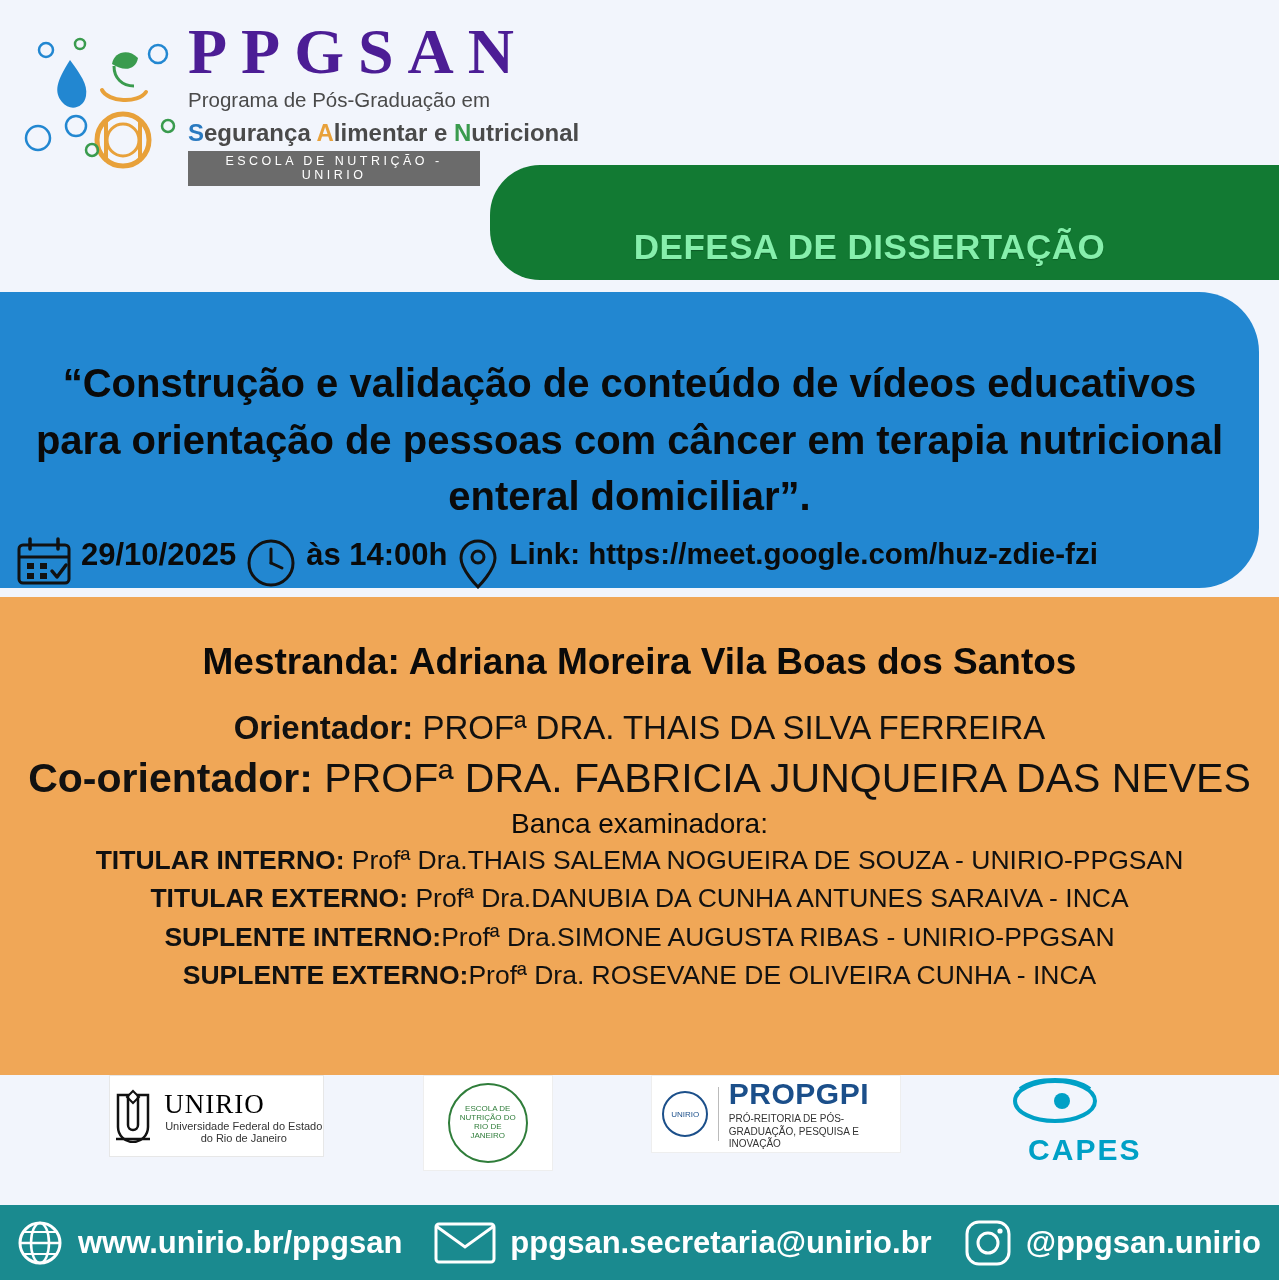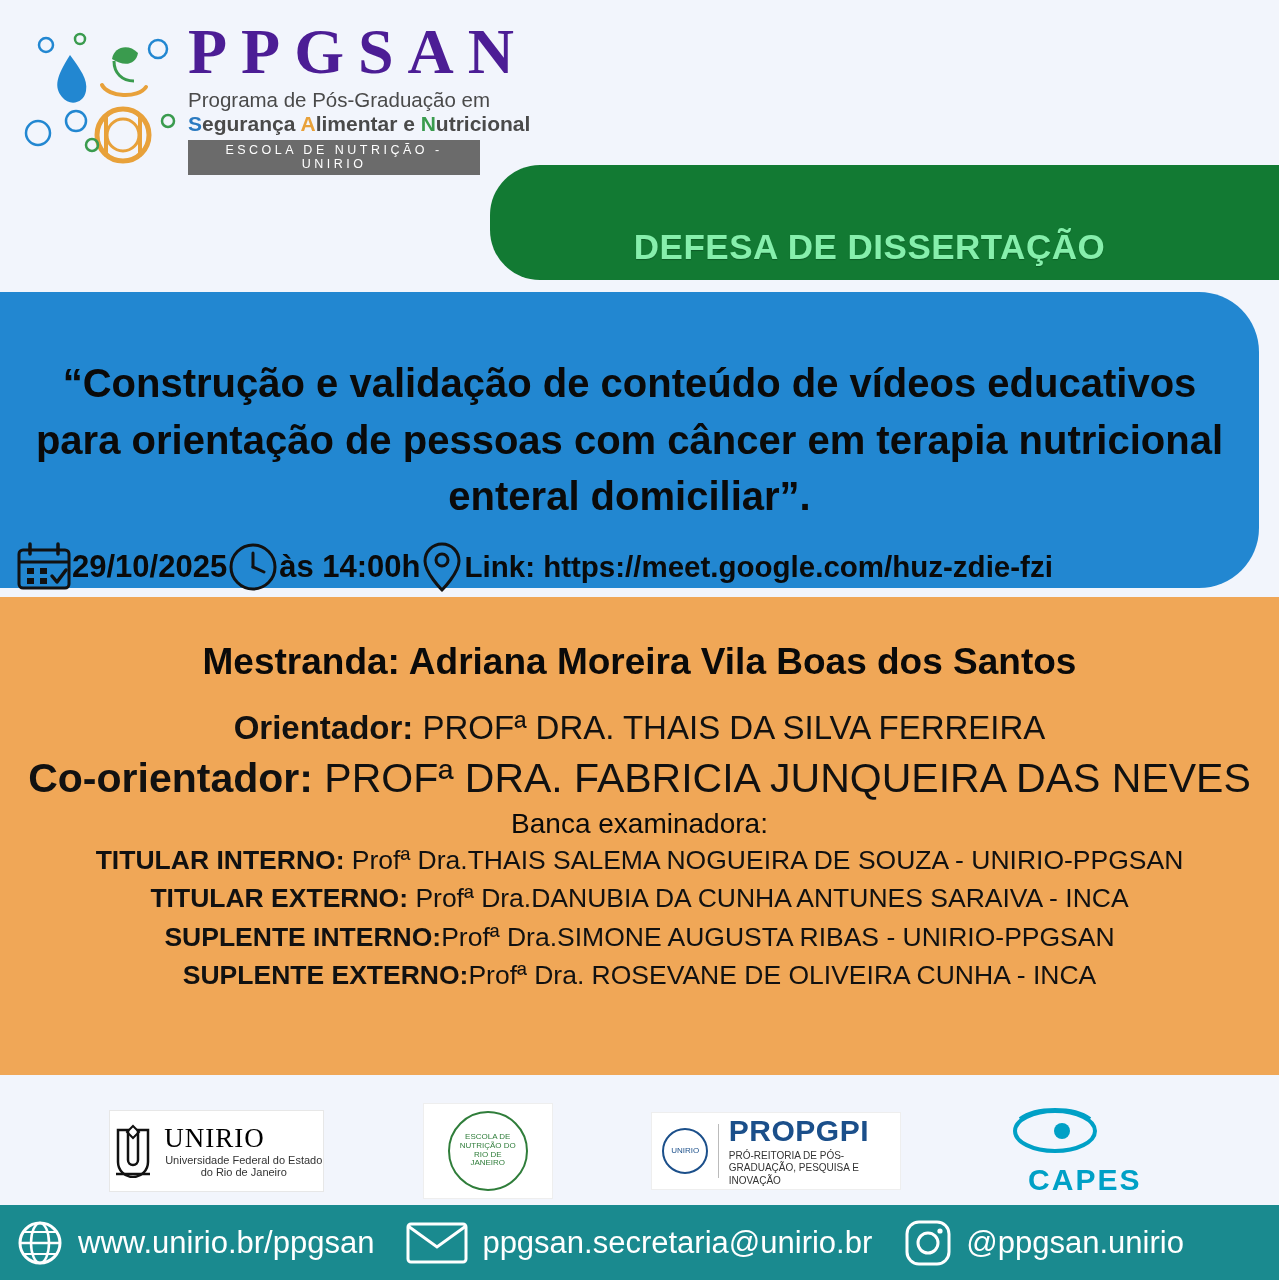--- a/index.html
+++ b/index.html
@@ -22,21 +22,21 @@
   .logo-text { padding-top: 6px; }
   .ppgsan-word {
     font-size: 64px; font-weight: bold; letter-spacing: 14px;
     color: #4c1d95; line-height: 1;
     font-family: "Liberation Serif", serif;
   }
   .ppgsan-sub1 {
     font-size: 20.5px; color: #4a4a4a; margin-top: 4px; letter-spacing: 0px;
   }
   .ppgsan-sub2 {
-    font-size: 21px; font-weight: bold; margin-top: 0;
+    font-size: 24px; font-weight: bold; margin-top: 7px;
   }
   .ppgsan-sub2 .s { color: #2a7ac0; }
   .ppgsan-sub2 .a { color: #e8a13a; }
   .ppgsan-sub2 .n { color: #3a9b4e; }
   .ppgsan-sub2 .rest { color: #4a4a4a; }
   .ppgsan-sub3 {
     margin-top: 4px;
     background: #6b6b6b; color: #fff;
     font-size: 12.5px; letter-spacing: 3.5px;
     text-align: center; padding: 3px 4px 4px;
@@ -75,21 +75,22 @@
     font-size: 40px; font-weight: bold;
     line-height: 1.42;
     color: #0a0a0a;
   }
 
   
   .info-line {
     position: absolute;
     top: 537px; left: 16px; right: 10px;
     height: 60px;
-    display: flex; align-items: center;
+    display: flex; align-items: flex-start;
+    gap: 9px;
     font-size: 31px; font-weight: bold; color: #0a0a0a;
   }
   .info-line .ic { flex: none; display: inline-block; }
   .link-text { font-size: 29.5px; font-weight: bold; }
 
   
   .orange {
     position: absolute;
     top: 597px; left: 0; right: 0;
     height: 478px;
@@ -124,21 +125,21 @@
     font-size: 26.5px; color: #111;
     line-height: 1.37;
   }
   .banca-row b { font-weight: bold; }
 
   
   .sponsors {
     position: absolute;
     top: 1075px; left: 0; right: 0; height: 151px;
     background: #f2f5fc;
-    display: flex; align-items: center; justify-content: space-around;
+    display: flex; align-items: flex-start; justify-content: space-around;
     padding: 0 60px;
   }
   .sp-unirio {
     width: 215px; height: 82px; background: #fff;
     display: flex; align-items: center; justify-content: center;
     gap: 8px; border: 1px solid #e7e7e7;
   }
   .sp-unirio .u-glyph { font-size: 42px; color: #1a1a1a; font-family: "Liberation Serif", serif; }
   .sp-unirio .u-txt-big { font-size: 27px; font-family: "Liberation Serif", serif; letter-spacing: 1px; }
   .sp-unirio .u-txt-small { font-size: 11px; color: #333; text-align: center; }
@@ -176,21 +177,21 @@
 
   
   .footer {
     position: absolute;
     bottom: 0; left: 0; right: 0; height: 75px;
     background: #1a8a8f;
     display: flex; align-items: center;
     gap: 14px; padding: 0 16px;
     color: #fff;
   }
-  .footer .f-txt { font-size: 31px; font-weight: normal; }
+  .footer .f-txt { font-size: 31px; font-weight: bold; }
   .footer .f-sep { width: 4px; }
 
   svg { display: block; }
 </style>
 </head>
 <body>
 
 <div class="logo-area">
   <div class="logo-mark">
     <svg width="160" height="140" viewBox="0 0 160 140">

